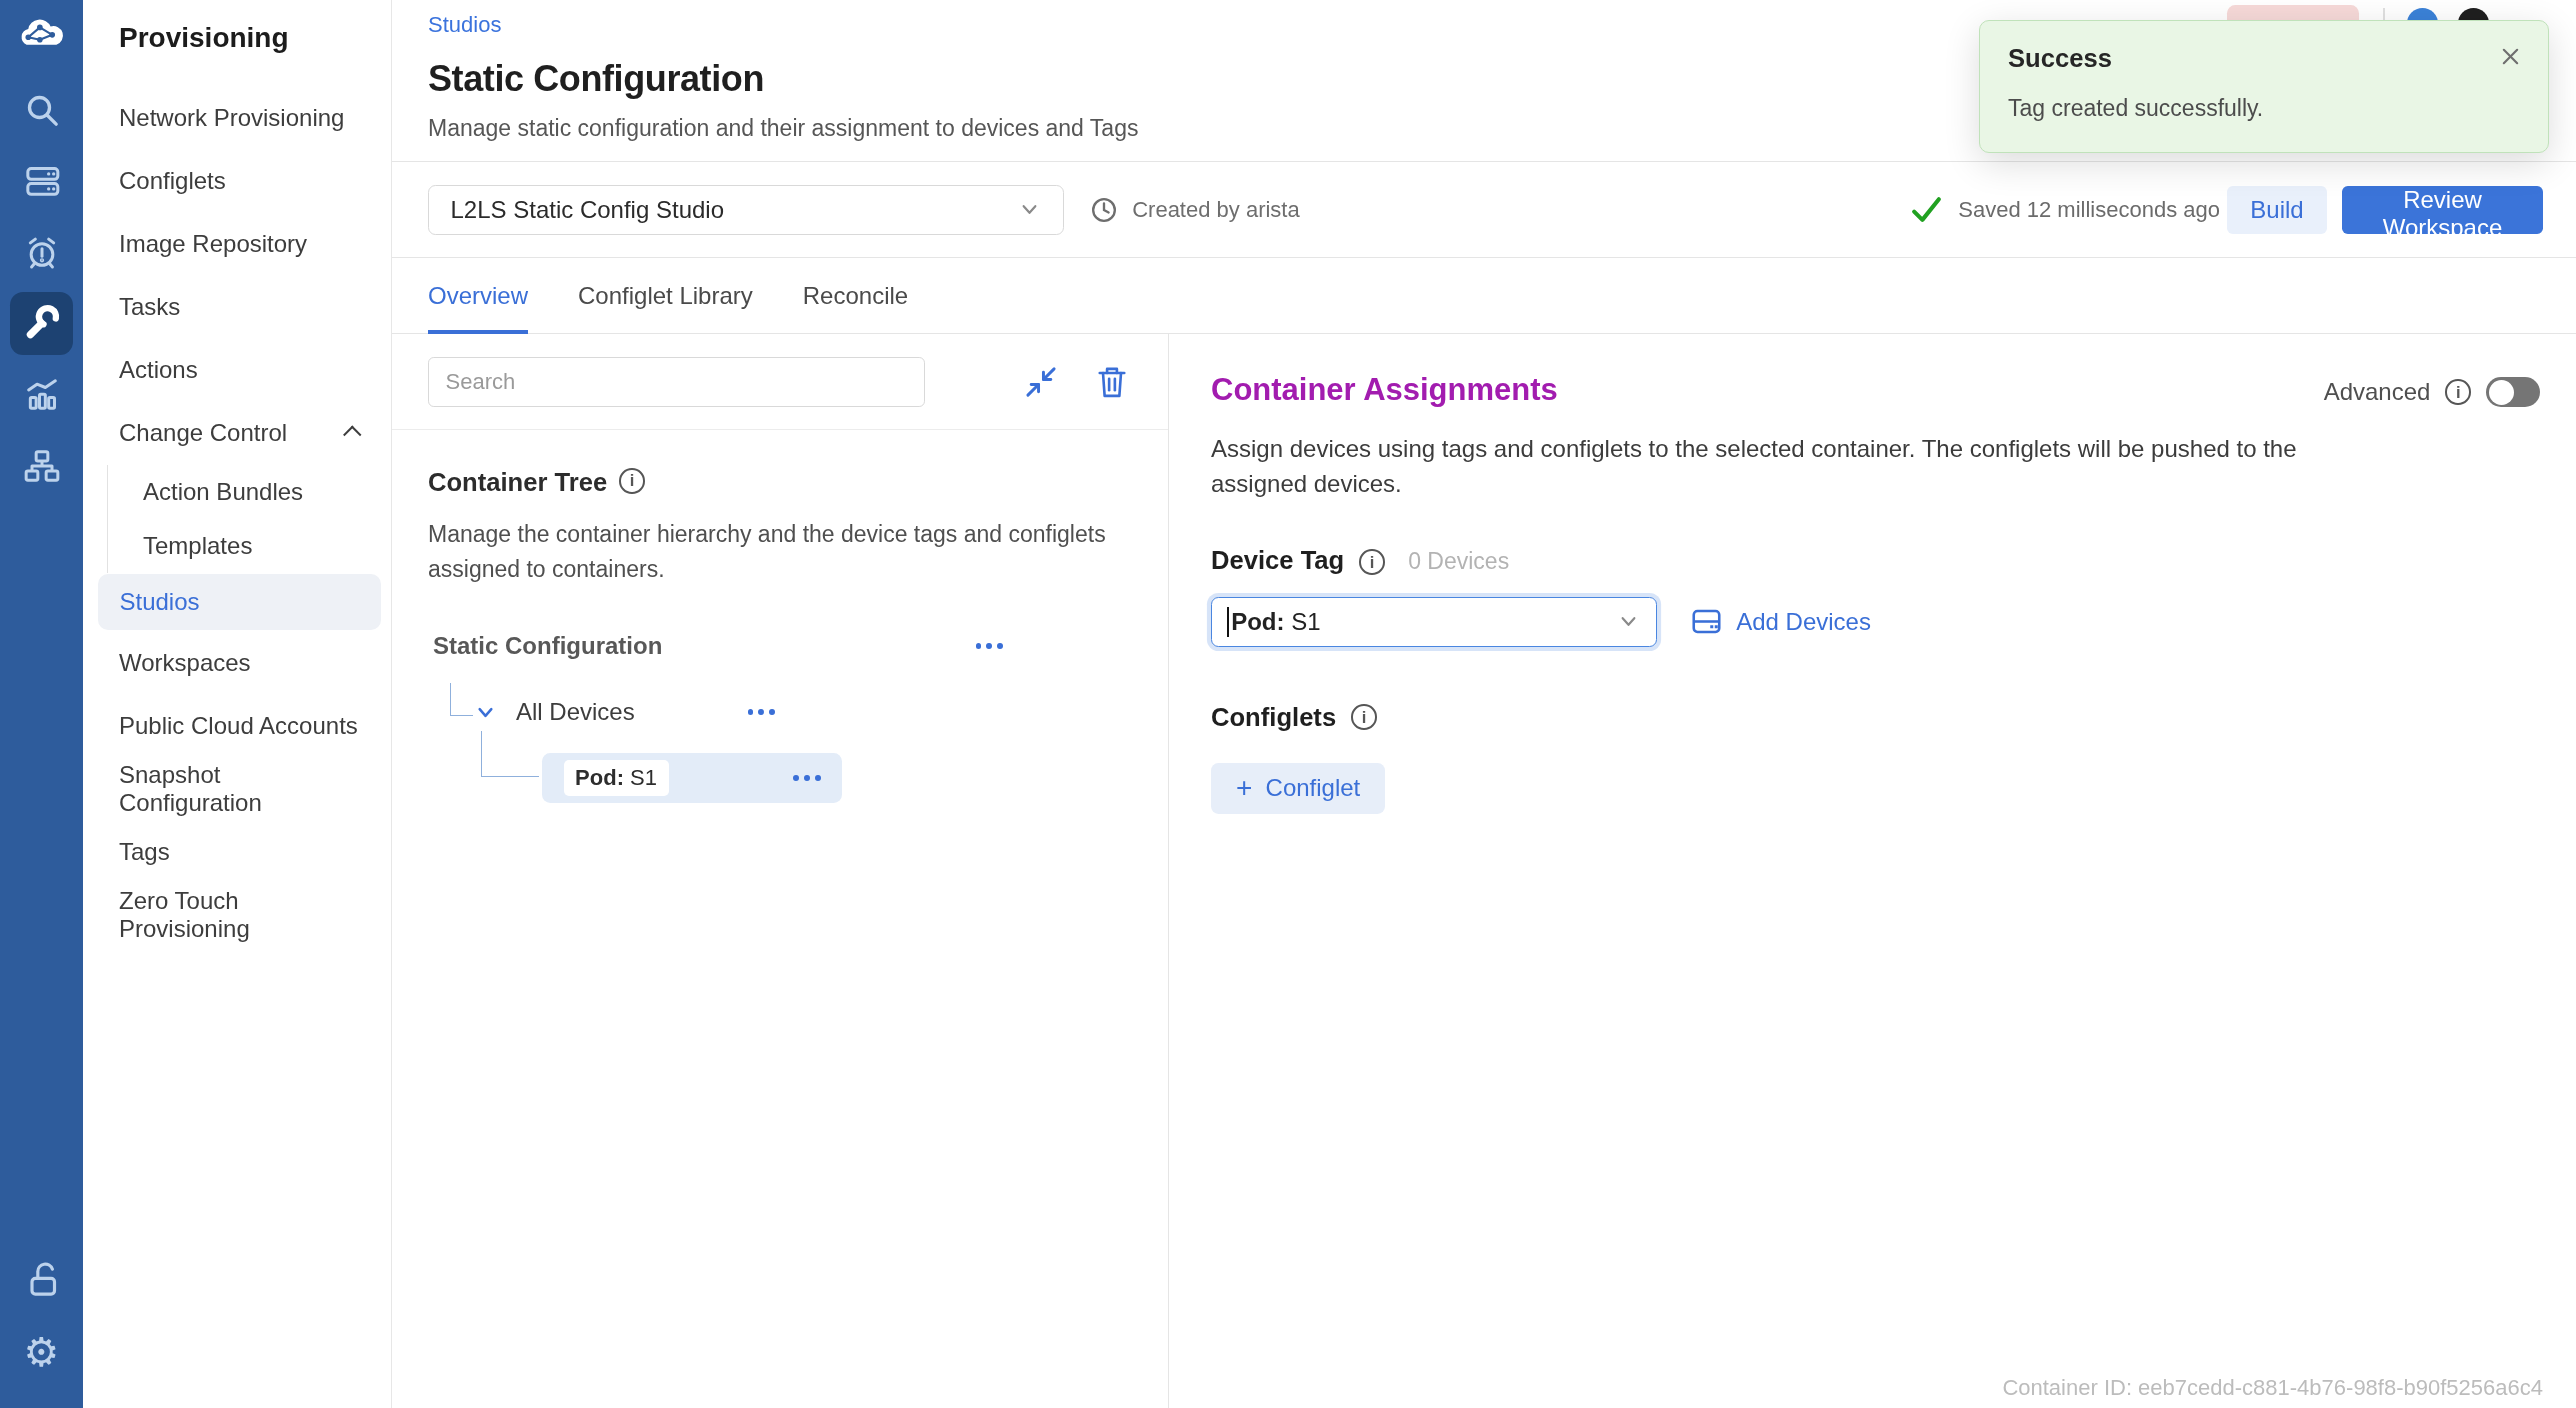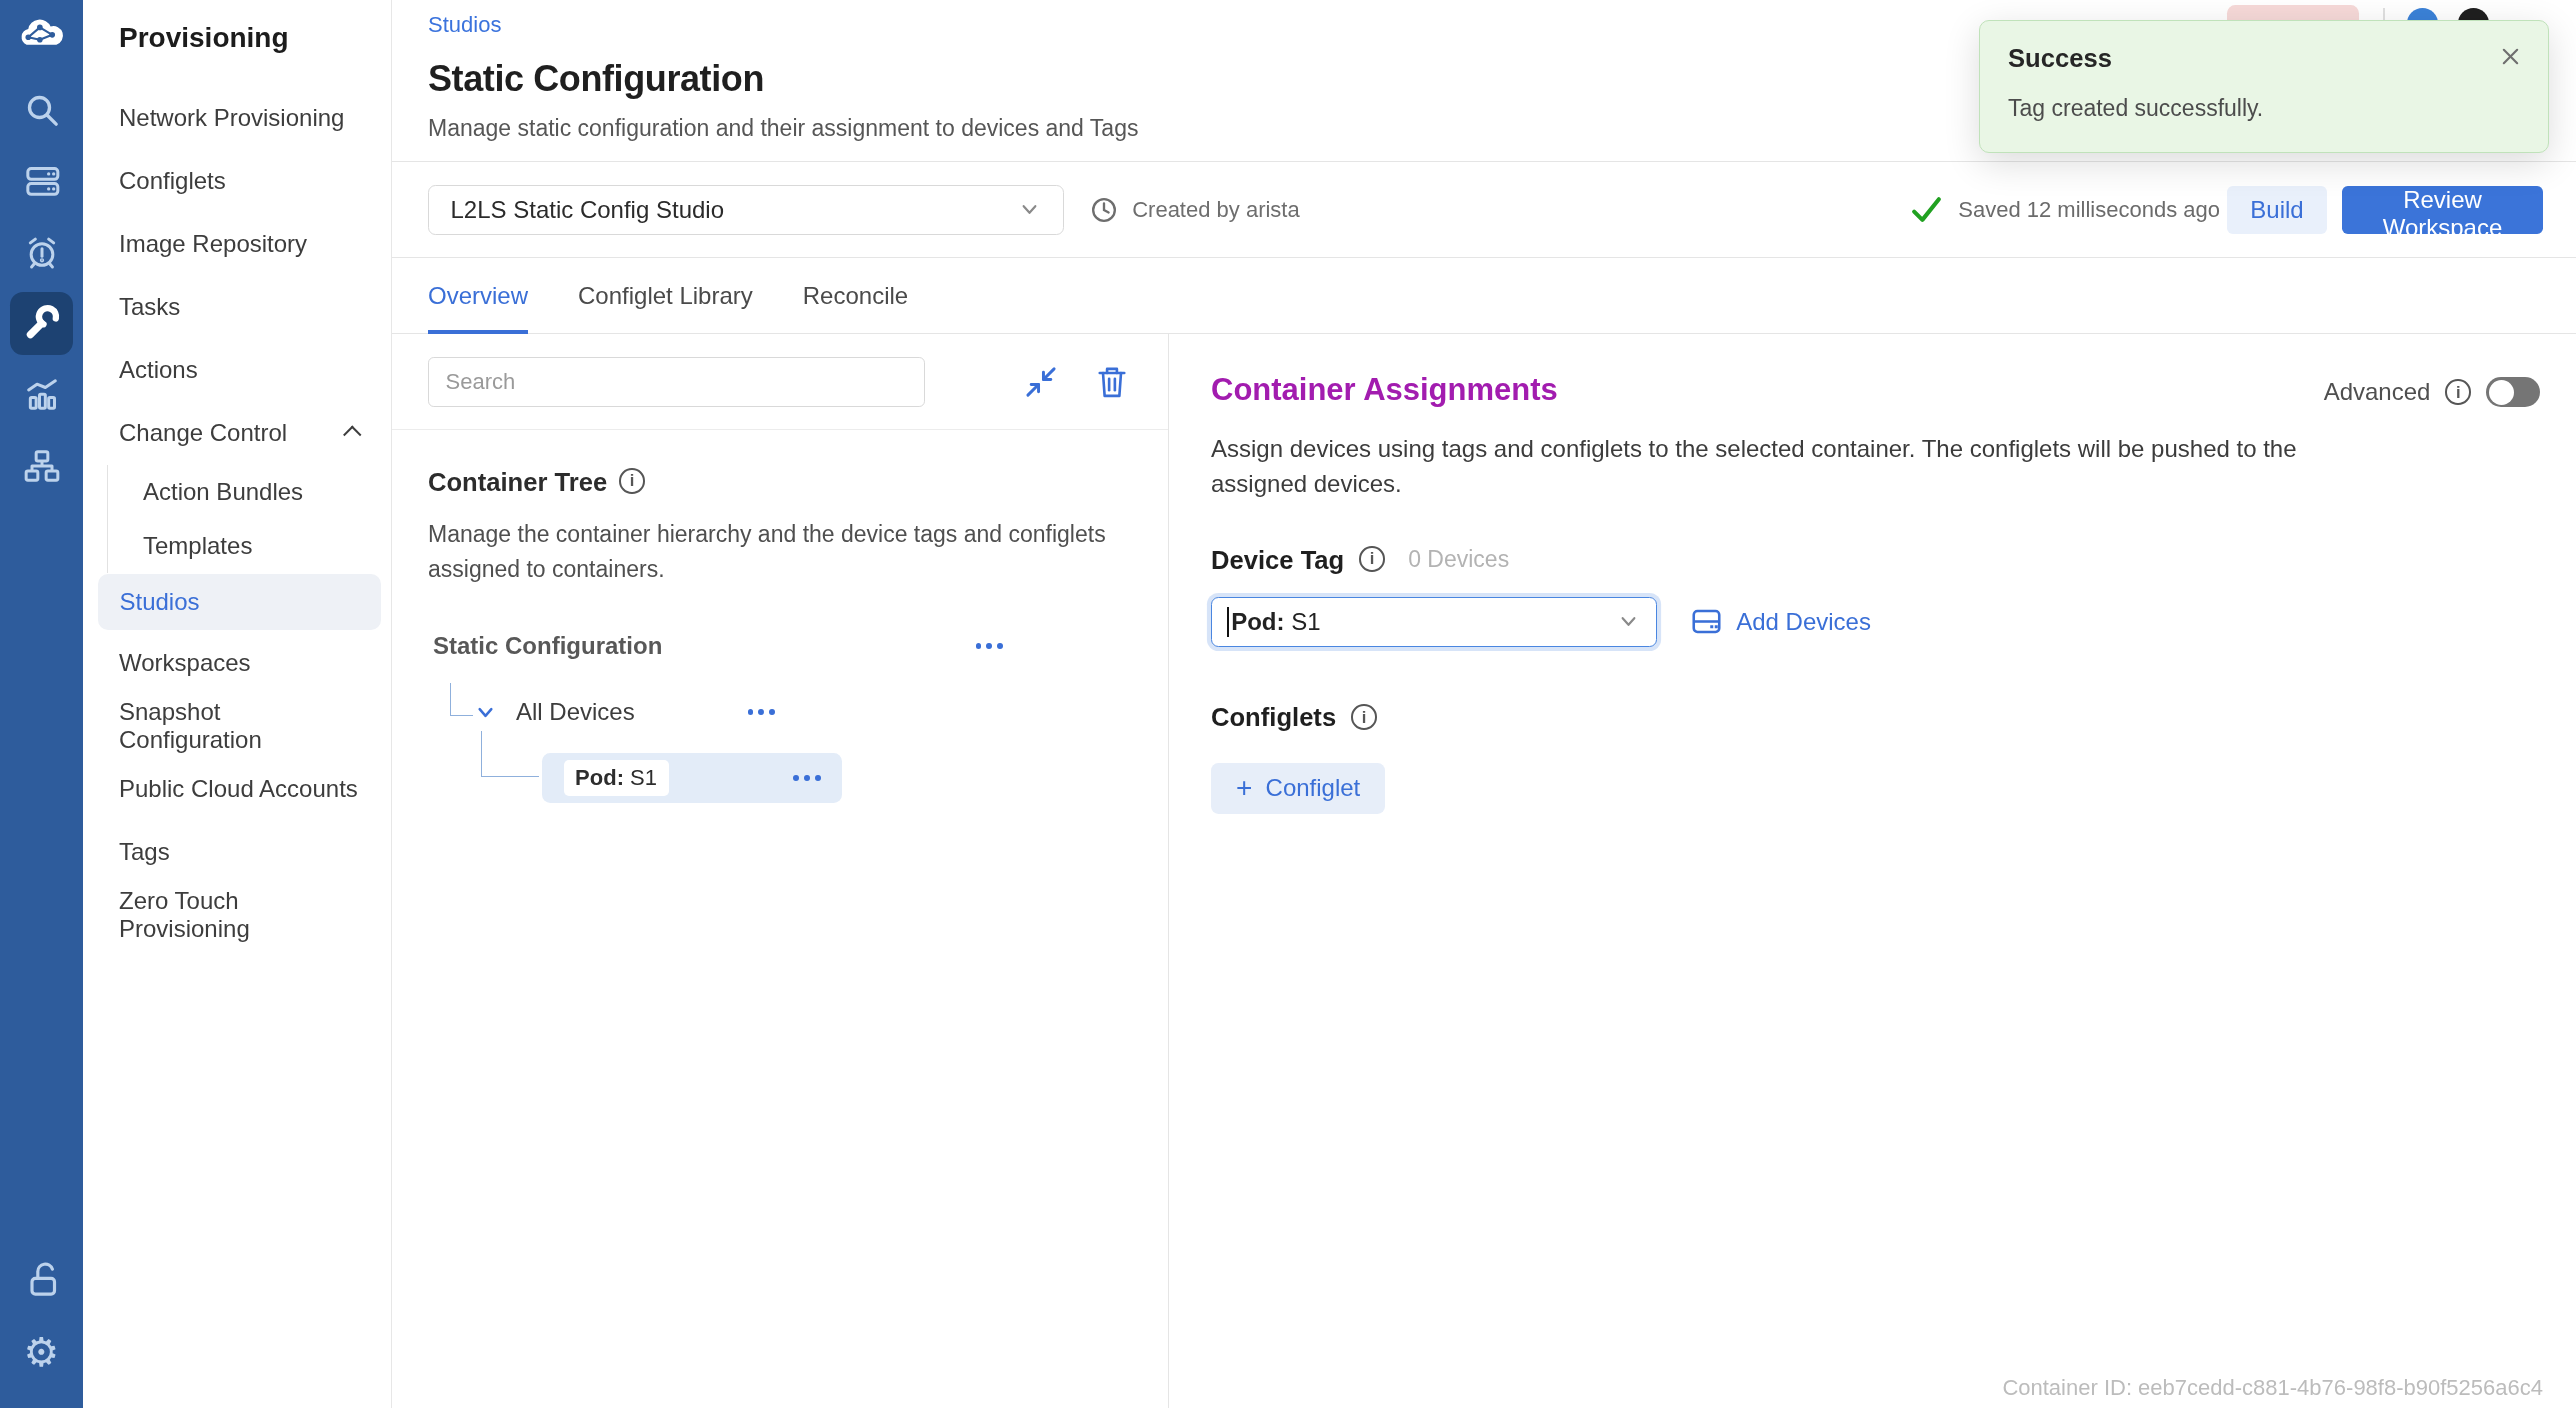--- a/index.html
+++ b/index.html
@@ -81,21 +81,21 @@
   .dots i { width:5.8px; height:5.8px; border-radius:50%; background:#3a6fd7; }
 
   
   .assign { flex:1; position:relative; padding:38px 0 0 42px; min-width:0; }
   .assign-title { font-size:31px; font-weight:700; color:#a21caf; }
   .advanced { position:absolute; right:36px; top:43px; display:flex; align-items:center; gap:15px; font-size:24px; color:#4f4f4f; }
   .toggle { width:54px; height:30px; border-radius:15px; background:#757575; position:relative; cursor:pointer; }
   .toggle .knob { position:absolute; left:2.5px; top:2.5px; width:25px; height:25px; border-radius:50%; background:#fff; }
   .assign-desc { margin-top:23px; font-size:24px; color:#3c3c3c; line-height:35px; max-width:1114px; }
 
-  .dt-row { margin-top:45px; display:flex; align-items:flex-start; gap:15px; }
+  .dt-row { margin-top:45px; display:flex; align-items:flex-end; gap:15px; }
   .dt-label { font-size:25.6px; font-weight:700; color:#1f1f1f; }
   .dt-count { font-size:23px; color:#b3b3b3; margin-left:8.3px; }
 
   .input-row { margin-top:21.5px; display:flex; align-items:center; }
   .tag-input { width:446px; height:50px; border:1.7px solid #4a86e0; border-radius:7.4px; box-shadow:0 0 0 4.1px rgba(74,134,224,0.22); display:flex; align-items:center; padding:0 15px; font-size:24px; color:#222; cursor:text; background:#fff; }
   .caret-line { width:1.7px; height:30px; background:#111; margin-right:2.5px; }
   .tag-input b { font-weight:700; }
   .tag-input .chev { margin-left:auto; color:#8a8a8a; }
   .add-devices { margin-left:33px; display:flex; align-items:center; gap:13.2px; color:#3a6fd7; font-size:24px; cursor:pointer; }
 
@@ -231,24 +231,24 @@
           <span>Templates</span>
         </div>
     </div>
     <div class="sb-item active">
         <span>Studios</span>
       </div>
     <div class="sb-item">
         <span>Workspaces</span>
       </div>
     <div class="sb-item">
+        <span>Public Cloud Accounts</span>
+      </div>
+    <div class="sb-item">
         <span>Snapshot Configuration</span>
-      </div>
-    <div class="sb-item">
-        <span>Public Cloud Accounts</span>
       </div>
     <div class="sb-item">
         <span>Tags</span>
       </div>
     <div class="sb-item">
         <span>Zero Touch Provisioning</span>
       </div>
   </aside>
 
   <main class="main">

